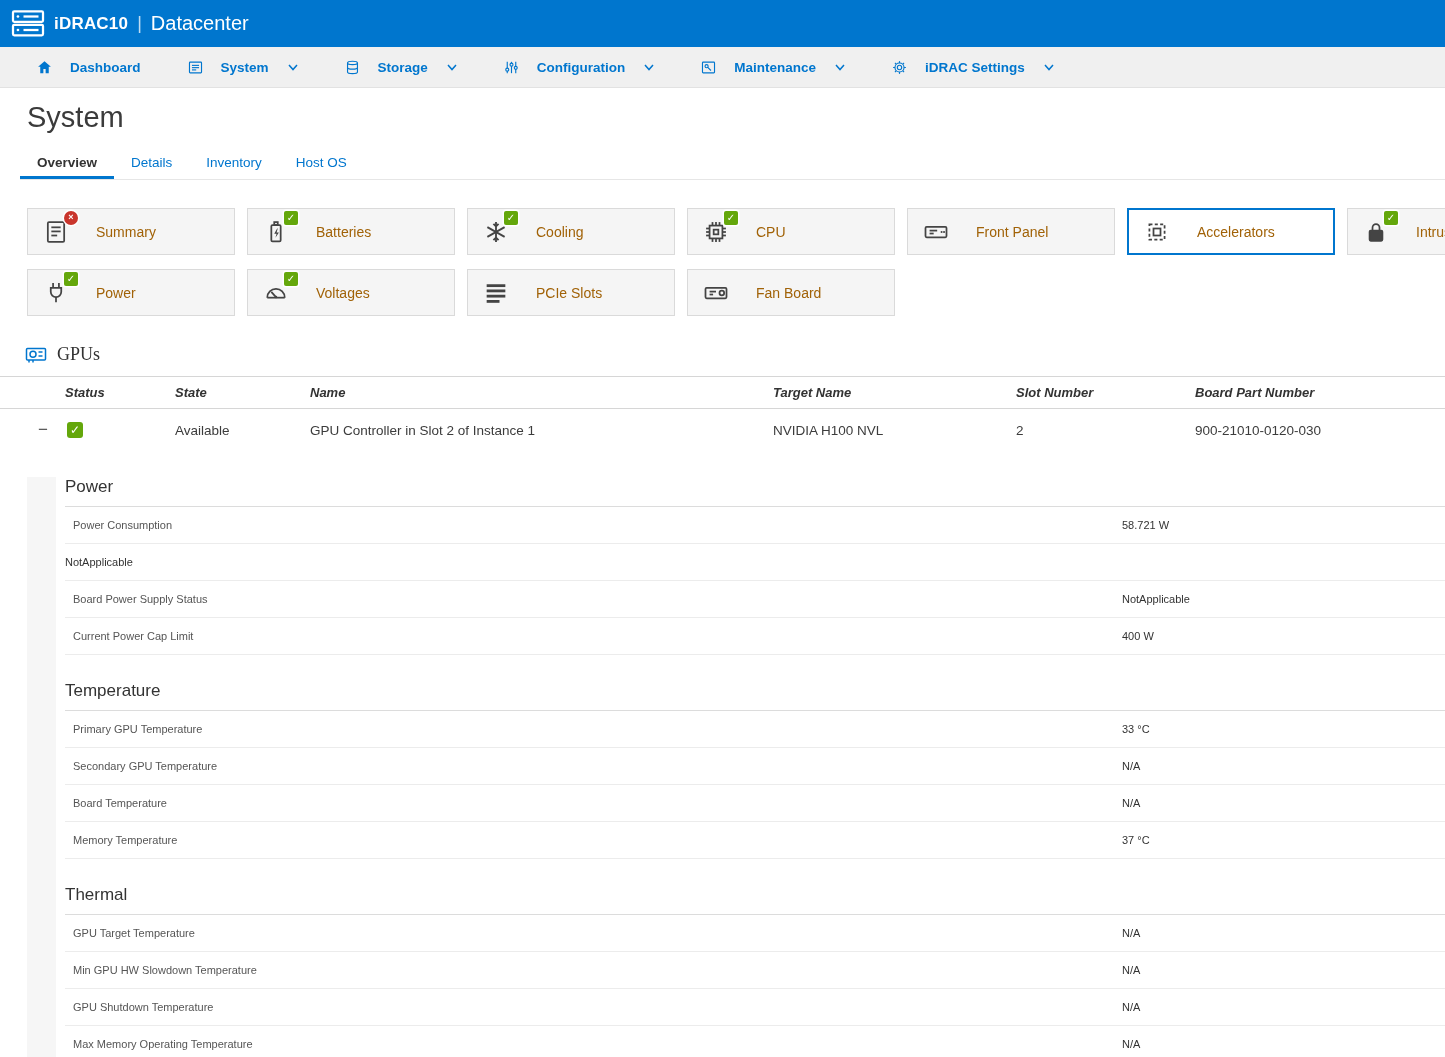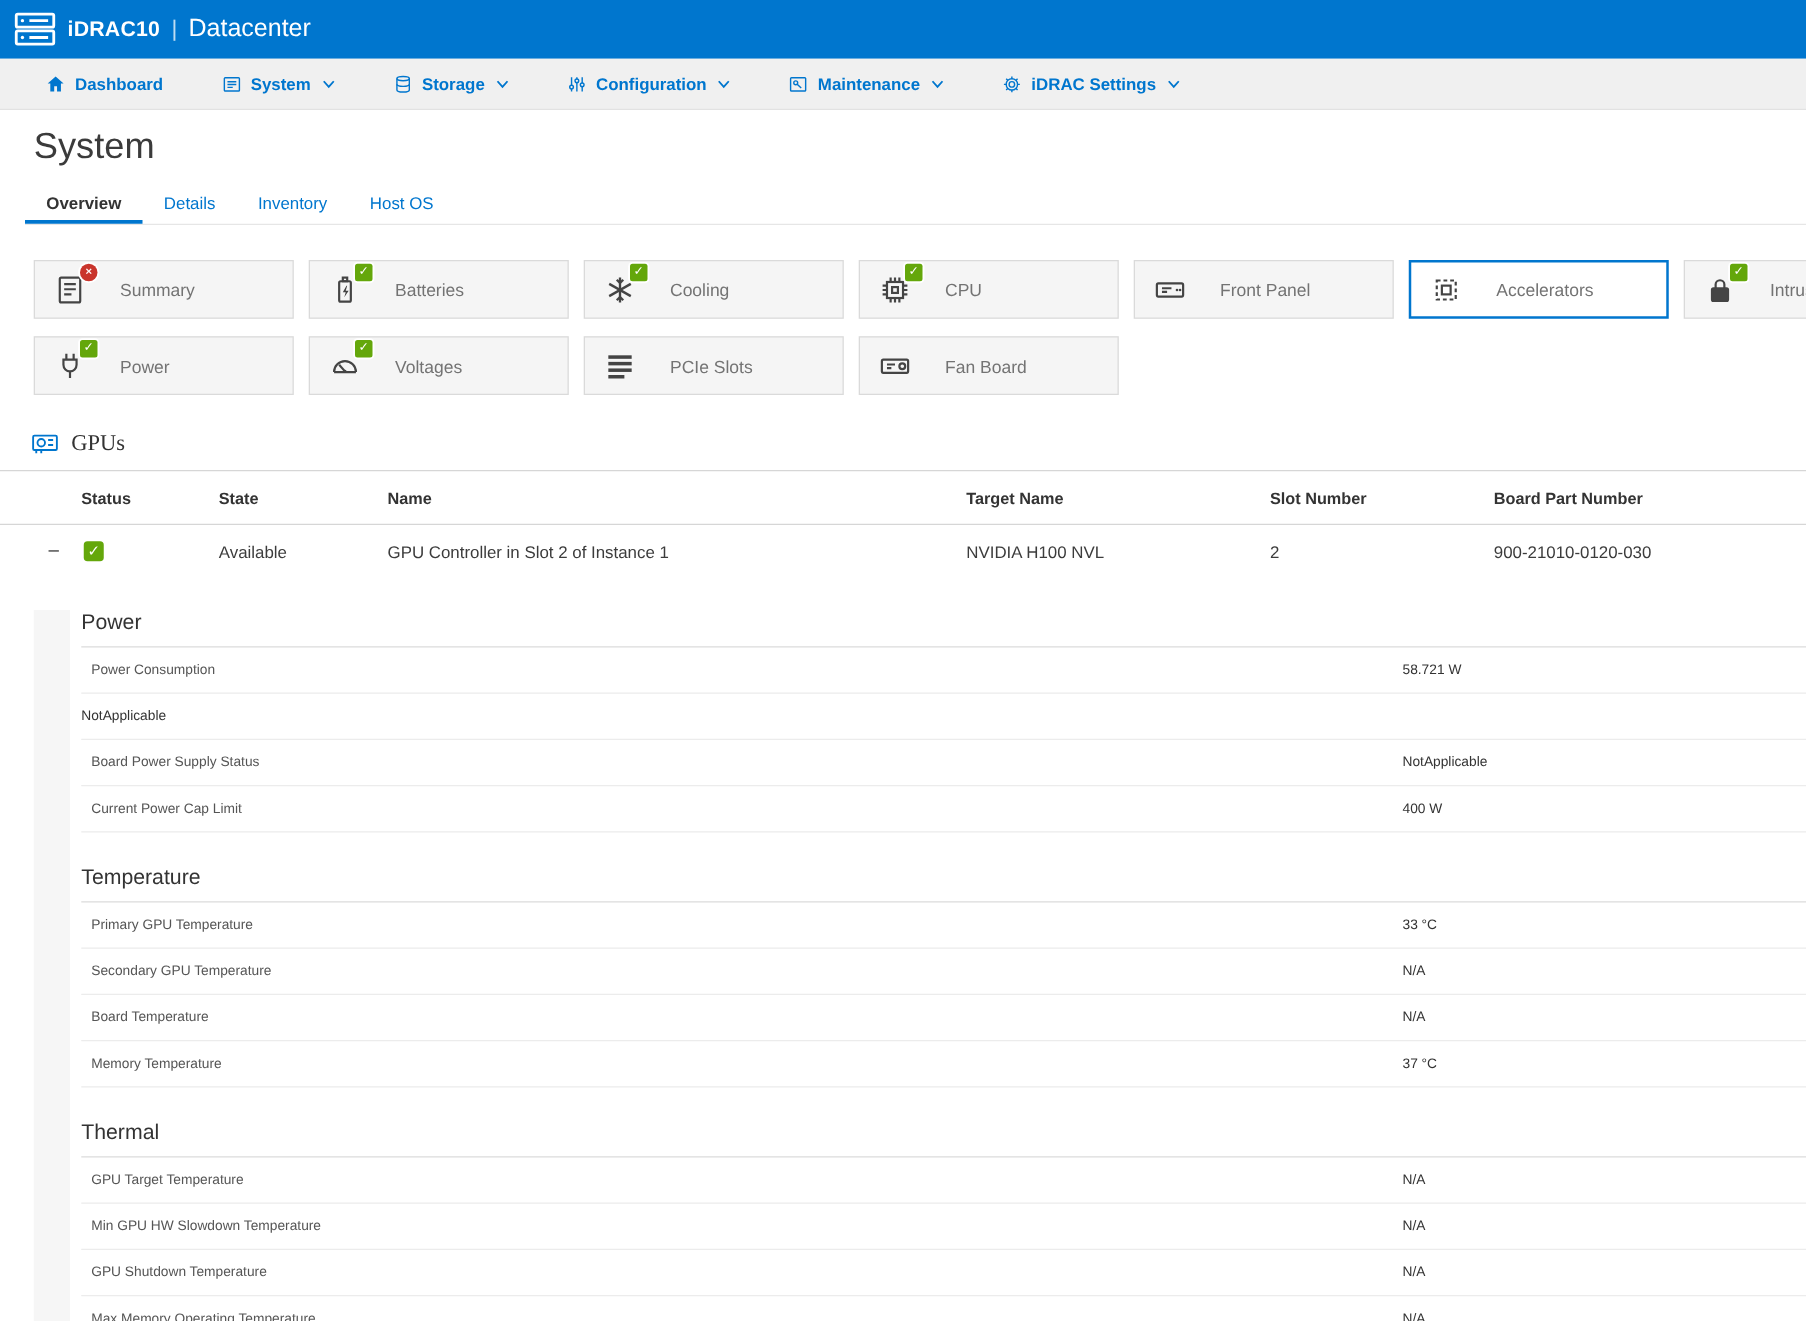--- a/index.html
+++ b/index.html
@@ -30,21 +30,21 @@
     background: #F0F0F0;
     border-bottom: 1px solid #E2E2E2;
     display: flex;
     align-items: center;
     padding-left: 36px;
     gap: 46px;
   }
   .nav-item {
     display: flex;
     align-items: center;
-    gap: 7px;
+    gap: 17px;
     color: #0076CE;
     font-size: 13.5px;
     font-weight: bold;
     cursor: pointer;
     white-space: nowrap;
   }
   .nav-icon { width: 17px; height: 17px; display: flex; color: #0076CE; }
   .chev { width: 10px; height: 7px; display: flex; margin-left: 2px; }
 
   
@@ -100,40 +100,41 @@
     display: flex;
     align-items: center;
     justify-content: center;
     color: #fff;
     font-size: 10px;
     line-height: 1;
     box-shadow: 0 0 0 1.5px #fff;
   }
   .badge.ok { background: #64A70B; border-radius: 2px; }
   .badge.error { background: #C9352C; border-radius: 50%; font-size: 9px; font-weight: bold; }
-  .card-label { margin-left: 26px; font-size: 14px; color: #737373; white-space: nowrap; }
+  .card-label { margin-left: 26px; font-size: 14px; color: #a16207; white-space: nowrap; }
 
   
   .section-head { display: flex; align-items: center; gap: 9px; margin: 26px 0 10px 24px; font-family: Liberation Serif, serif; }
   .section-icon { width: 24px; height: 24px; color: #0076CE; display: flex; }
   .section-title { font-size: 18px; color: #333; }
 
   .gpu-header, .gpu-row {
     display: grid;
     grid-template-columns: 38px 110px 135px 463px 243px 179px 1fr;
     align-items: center;
     padding-left: 27px;
   }
   .gpu-header {
-    height: 44px;
+    height: 33px;
     border-top: 1px solid #D6D6D6;
     border-bottom: 1px solid #D6D6D6;
     font-size: 13px;
     font-weight: bold;
     color: #333;
+    font-style: italic;
   }
   .gpu-row { height: 42px; font-size: 13.5px; color: #3c3c3c; cursor: default; }
   .expander {
     width: 20px; height: 20px;
     display: flex; align-items: center; justify-content: center;
     color: #555; font-size: 17px; cursor: pointer; margin-left: 6px;
   }
   .status-check {
     width: 16px; height: 16px;
     background: #64A70B;

